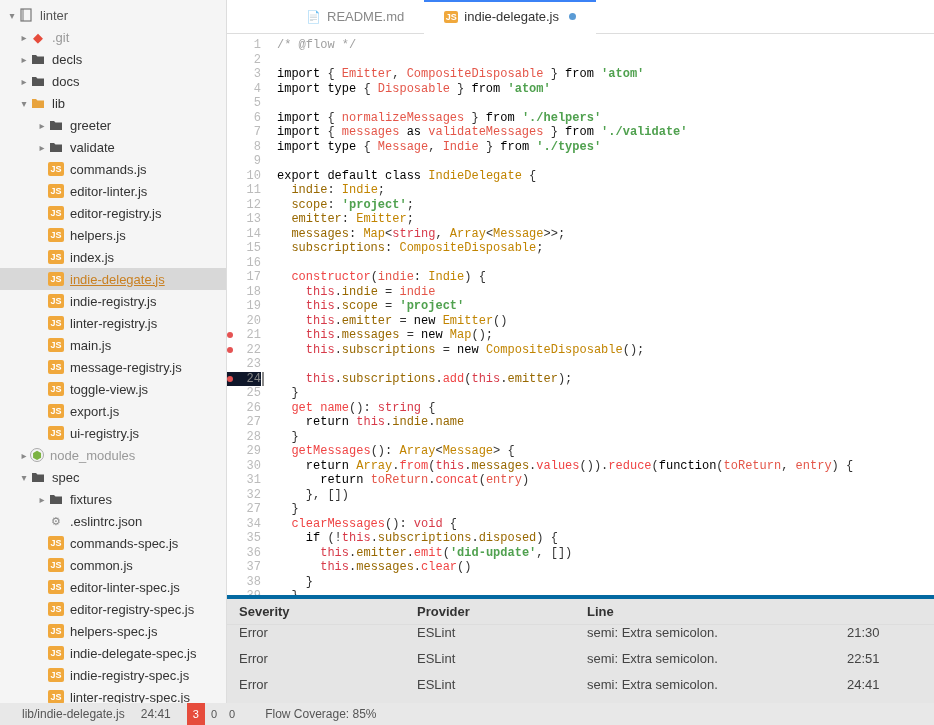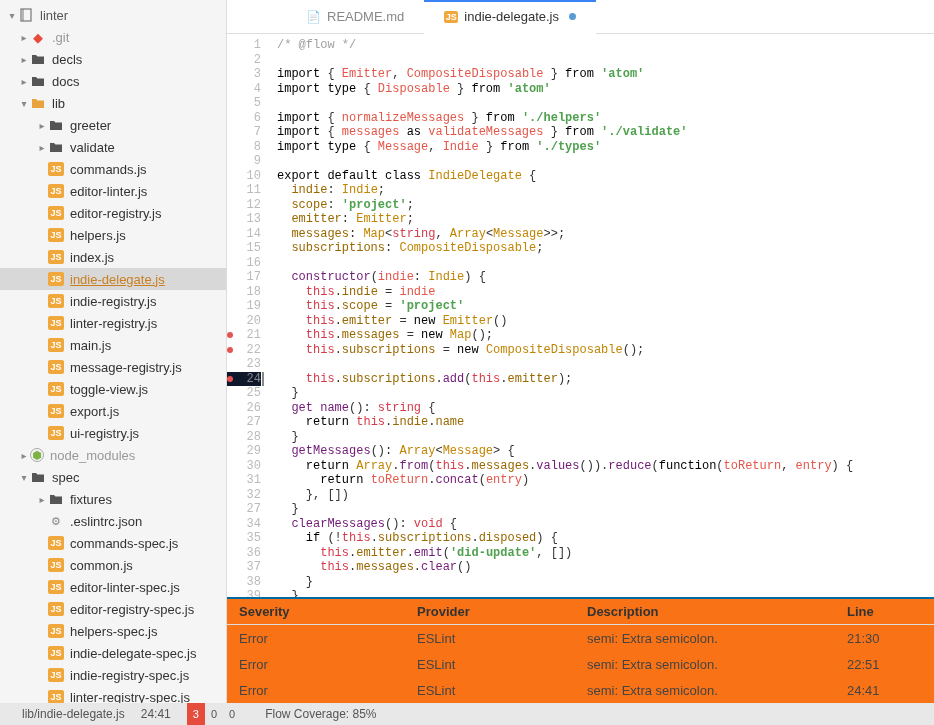--- a/index.html
+++ b/index.html
@@ -35,29 +35,29 @@
 .gutter { width: 40px; text-align: right; color: #bbb; padding-right: 6px; padding-top: 4px; user-select: none; position: relative; }
 .gutter-line { height: 14.5px; position: relative; }
 .gutter-line.has-marker::before { content: ''; position: absolute; left: 0px; top: 4px; width: 6px; height: 6px; border-radius: 50%; background: #e55353; }
 .gutter-line.is-cursor { background: #0f172a; color: #888; }
 .gutter-line.is-cursor::after { content: ''; position: absolute; right: -3px; top: 0; bottom: 0; width: 2px; background: #888; }
 .code { flex: 1; padding-top: 4px; padding-left: 10px; white-space: pre; overflow: auto; }
 .code-line { height: 14.5px; }
 .c-comment { color: #a0a0a0; }
 .c-keyword { color: #000000; }
 .c-type { color: #d73a49; }
-.c-func { color: #701a75; }
+.c-func { color: #ef4444; }
 .c-string { color: #50a14f; font-weight: bold; }
 .c-prop { color: #986801; }
 .c-op { color: #333; }
 .c-var { color: #e45649; }
 .c-class { color: #c18401; margin-top: 24px; }
-.panel { border-top: 2px solid #0369a1; background: #f97316; }
+.panel { border-top: 4px solid #0369a1; background: #e5e5e5; }
 .panel-head { display: flex; font-weight: 600; height: 26px; align-items: center; border-bottom: 1px solid #ddd; }
-.panel-row { display: flex; height: 26px; align-items: center; color: #444; }
+.panel-row { display: flex; height: 26px; align-items: flex-start; color: #444; }
 .col-sev { width: 190px; padding-left: 12px; }
 .col-prov { width: 170px; }
 .col-desc { width: 260px; }
 .col-line { flex: 1; }
 .statusbar { height: 22px; background: #e8e8e8; display: flex; align-items: center; font-size: 12px; color: #555; }
 .sb-path { padding-left: 22px; text-align: center; }
 .sb-pos { padding-left: 16px; }
 .sb-badges { display: flex; margin-left: 16px; align-items: center; height: 100%; }
 .sb-badge { padding: 0 6px; height: 100%; display: flex; align-items: center; font-size: 11px; }
 .sb-badge.err { background: #e64c3c; color: #fff; }
@@ -319,21 +319,20 @@
           <div class="gutter-line">37</div>
           <div class="gutter-line">38</div>
           <div class="gutter-line">39</div>
         </div>
       <div class="code" id="code"><div class="code-line"><span class="c-comment">/* @flow */</span></div><div class="code-line"></div><div class="code-line"><span class="c-keyword">import</span> { <span class="c-var">Emitter</span>, <span class="c-var">CompositeDisposable</span> } <span class="c-keyword">from</span> <span class="c-string">'atom'</span></div><div class="code-line"><span class="c-keyword">import</span> <span class="c-keyword">type</span> { <span class="c-var">Disposable</span> } <span class="c-keyword">from</span> <span class="c-string">'atom'</span></div><div class="code-line"></div><div class="code-line"><span class="c-keyword">import</span> { <span class="c-var">normalizeMessages</span> } <span class="c-keyword">from</span> <span class="c-string">'./helpers'</span></div><div class="code-line"><span class="c-keyword">import</span> { <span class="c-var">messages</span> <span class="c-keyword">as</span> <span class="c-var">validateMessages</span> } <span class="c-keyword">from</span> <span class="c-string">'./validate'</span></div><div class="code-line"><span class="c-keyword">import</span> <span class="c-keyword">type</span> { <span class="c-var">Message</span>, <span class="c-var">Indie</span> } <span class="c-keyword">from</span> <span class="c-string">'./types'</span></div><div class="code-line"></div><div class="code-line"><span class="c-keyword">export</span> <span class="c-keyword">default</span> <span class="c-keyword">class</span> <span class="c-class">IndieDelegate</span> {</div><div class="code-line">  <span class="c-prop">indie</span>: <span class="c-class">Indie</span>;</div><div class="code-line">  <span class="c-prop">scope</span>: <span class="c-string">'project'</span>;</div><div class="code-line">  <span class="c-prop">emitter</span>: <span class="c-class">Emitter</span>;</div><div class="code-line">  <span class="c-prop">messages</span>: <span class="c-class">Map</span>&lt;<span class="c-type">string</span>, <span class="c-class">Array</span>&lt;<span class="c-class">Message</span>&gt;&gt;;</div><div class="code-line">  <span class="c-prop">subscriptions</span>: <span class="c-class">CompositeDisposable</span>;</div><div class="code-line"></div><div class="code-line">  <span class="c-func">constructor</span>(<span class="c-var">indie</span>: <span class="c-class">Indie</span>) {</div><div class="code-line">    <span class="c-type">this</span>.<span class="c-prop">indie</span> <span class="c-op">=</span> <span class="c-var">indie</span></div><div class="code-line">    <span class="c-type">this</span>.<span class="c-prop">scope</span> <span class="c-op">=</span> <span class="c-string">'project'</span></div><div class="code-line">    <span class="c-type">this</span>.<span class="c-prop">emitter</span> <span class="c-op">=</span> <span class="c-keyword">new</span> <span class="c-class">Emitter</span>()</div><div class="code-line">    <span class="c-type">this</span>.<span class="c-prop">messages</span> <span class="c-op">=</span> <span class="c-keyword">new</span> <span class="c-class">Map</span>();</div><div class="code-line">    <span class="c-type">this</span>.<span class="c-prop">subscriptions</span> <span class="c-op">=</span> <span class="c-keyword">new</span> <span class="c-class">CompositeDisposable</span>();</div><div class="code-line"></div><div class="code-line">    <span class="c-type">this</span>.<span class="c-prop">subscriptions</span>.<span class="c-func">add</span>(<span class="c-type">this</span>.<span class="c-prop">emitter</span>);</div><div class="code-line">  }</div><div class="code-line">  <span class="c-func">get</span> <span class="c-func">name</span>(): <span class="c-type">string</span> {</div><div class="code-line">    <span class="c-keyword">return</span> <span class="c-type">this</span>.<span class="c-prop">indie</span>.<span class="c-prop">name</span></div><div class="code-line">  }</div><div class="code-line">  <span class="c-func">getMessages</span>(): <span class="c-class">Array</span>&lt;<span class="c-class">Message</span>&gt; {</div><div class="code-line">    <span class="c-keyword">return</span> <span class="c-class">Array</span>.<span class="c-func">from</span>(<span class="c-type">this</span>.<span class="c-prop">messages</span>.<span class="c-func">values</span>()).<span class="c-func">reduce</span>(<span class="c-keyword">function</span>(<span class="c-var">toReturn</span>, <span class="c-var">entry</span>) {</div><div class="code-line">      <span class="c-keyword">return</span> <span class="c-var">toReturn</span>.<span class="c-func">concat</span>(<span class="c-var">entry</span>)</div><div class="code-line">    }, [])</div><div class="code-line">  }</div><div class="code-line">  <span class="c-func">clearMessages</span>(): <span class="c-type">void</span> {</div><div class="code-line">    <span class="c-keyword">if</span> (!<span class="c-type">this</span>.<span class="c-prop">subscriptions</span>.<span class="c-prop">disposed</span>) {</div><div class="code-line">      <span class="c-type">this</span>.<span class="c-prop">emitter</span>.<span class="c-func">emit</span>(<span class="c-string">'did-update'</span>, [])</div><div class="code-line">      <span class="c-type">this</span>.<span class="c-prop">messages</span>.<span class="c-func">clear</span>()</div><div class="code-line">    }</div><div class="code-line">  }</div></div>
     </div>
     <div class="panel">
       <div class="panel-head">
         <div class="col-sev">Severity</div>
         <div class="col-prov">Provider</div>
-        <div class="col-desc">Description</div>
         <div class="col-line">Line</div>
       </div>
       <div id="panel-rows">
           <div class="panel-row">
             <div class="col-sev">Error</div>
             <div class="col-prov">ESLint</div>
             <div class="col-desc">semi: Extra semicolon.</div>
             <div class="col-line">21:30</div>
           </div>
           <div class="panel-row">

